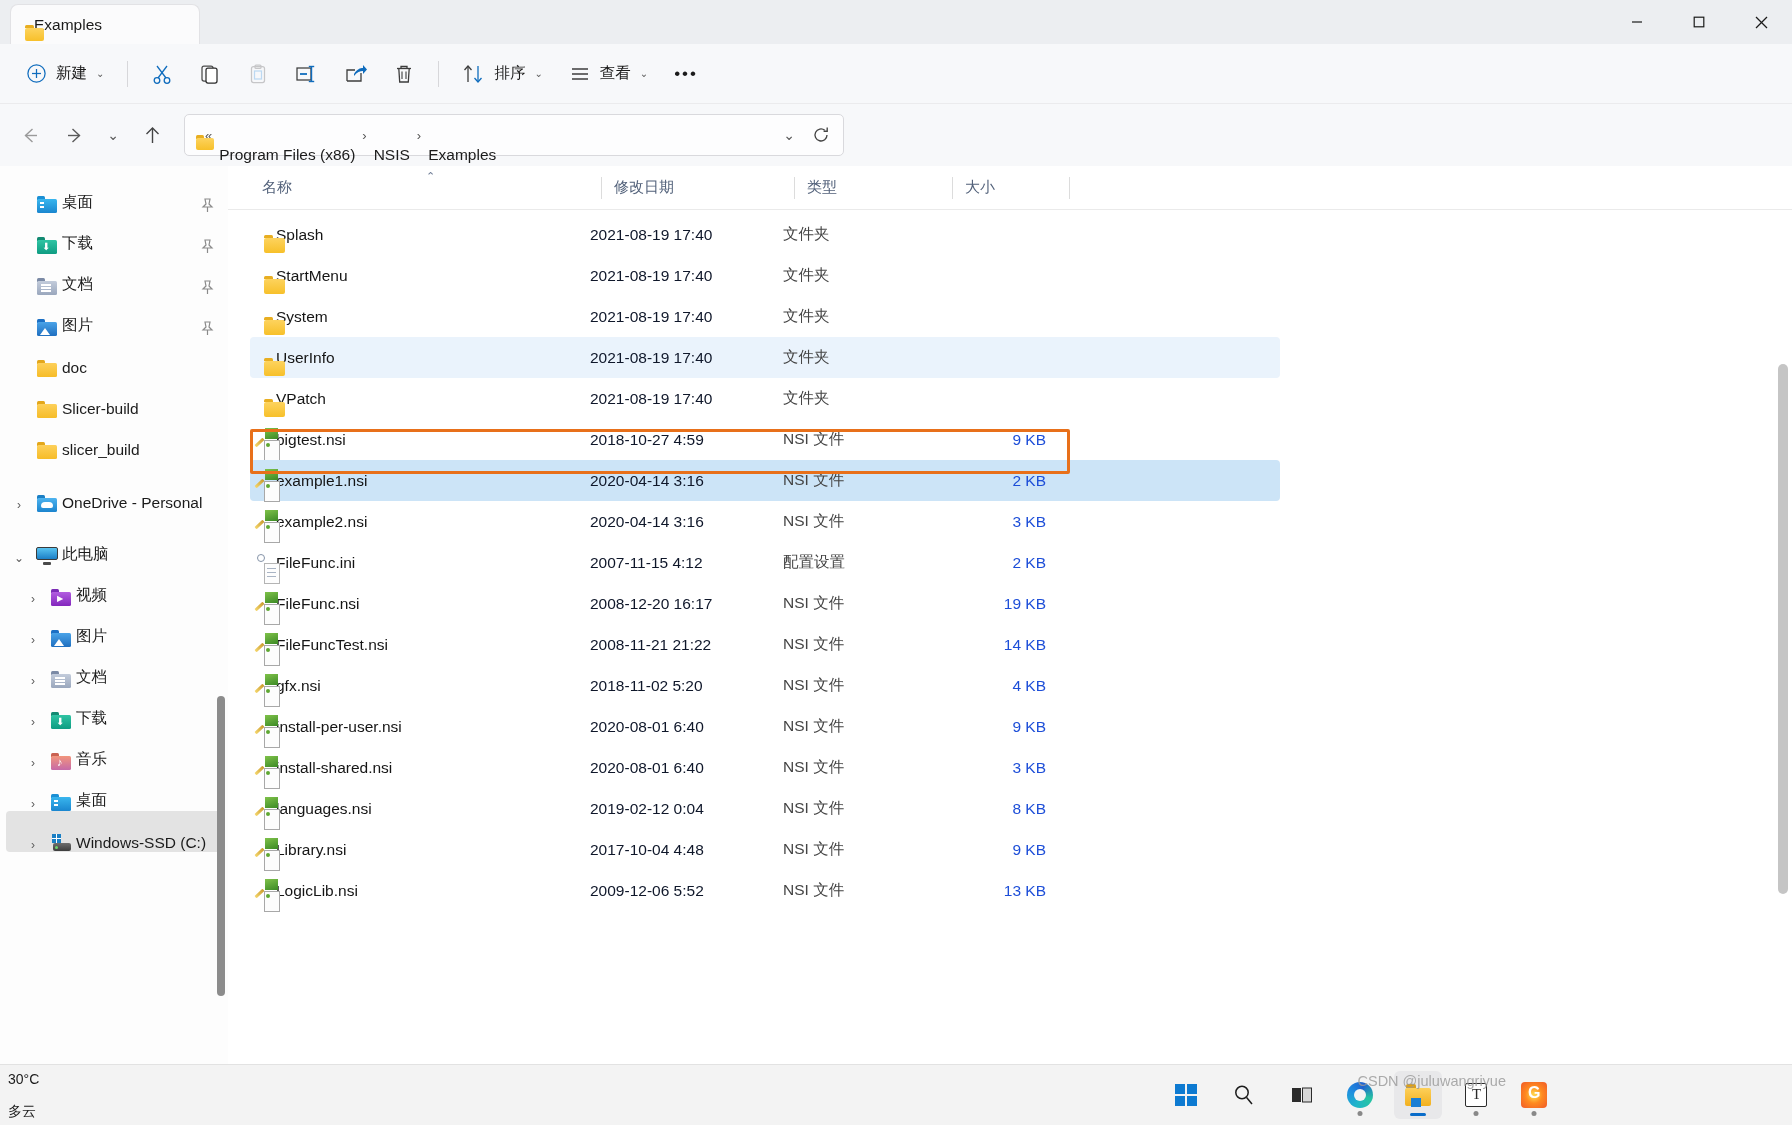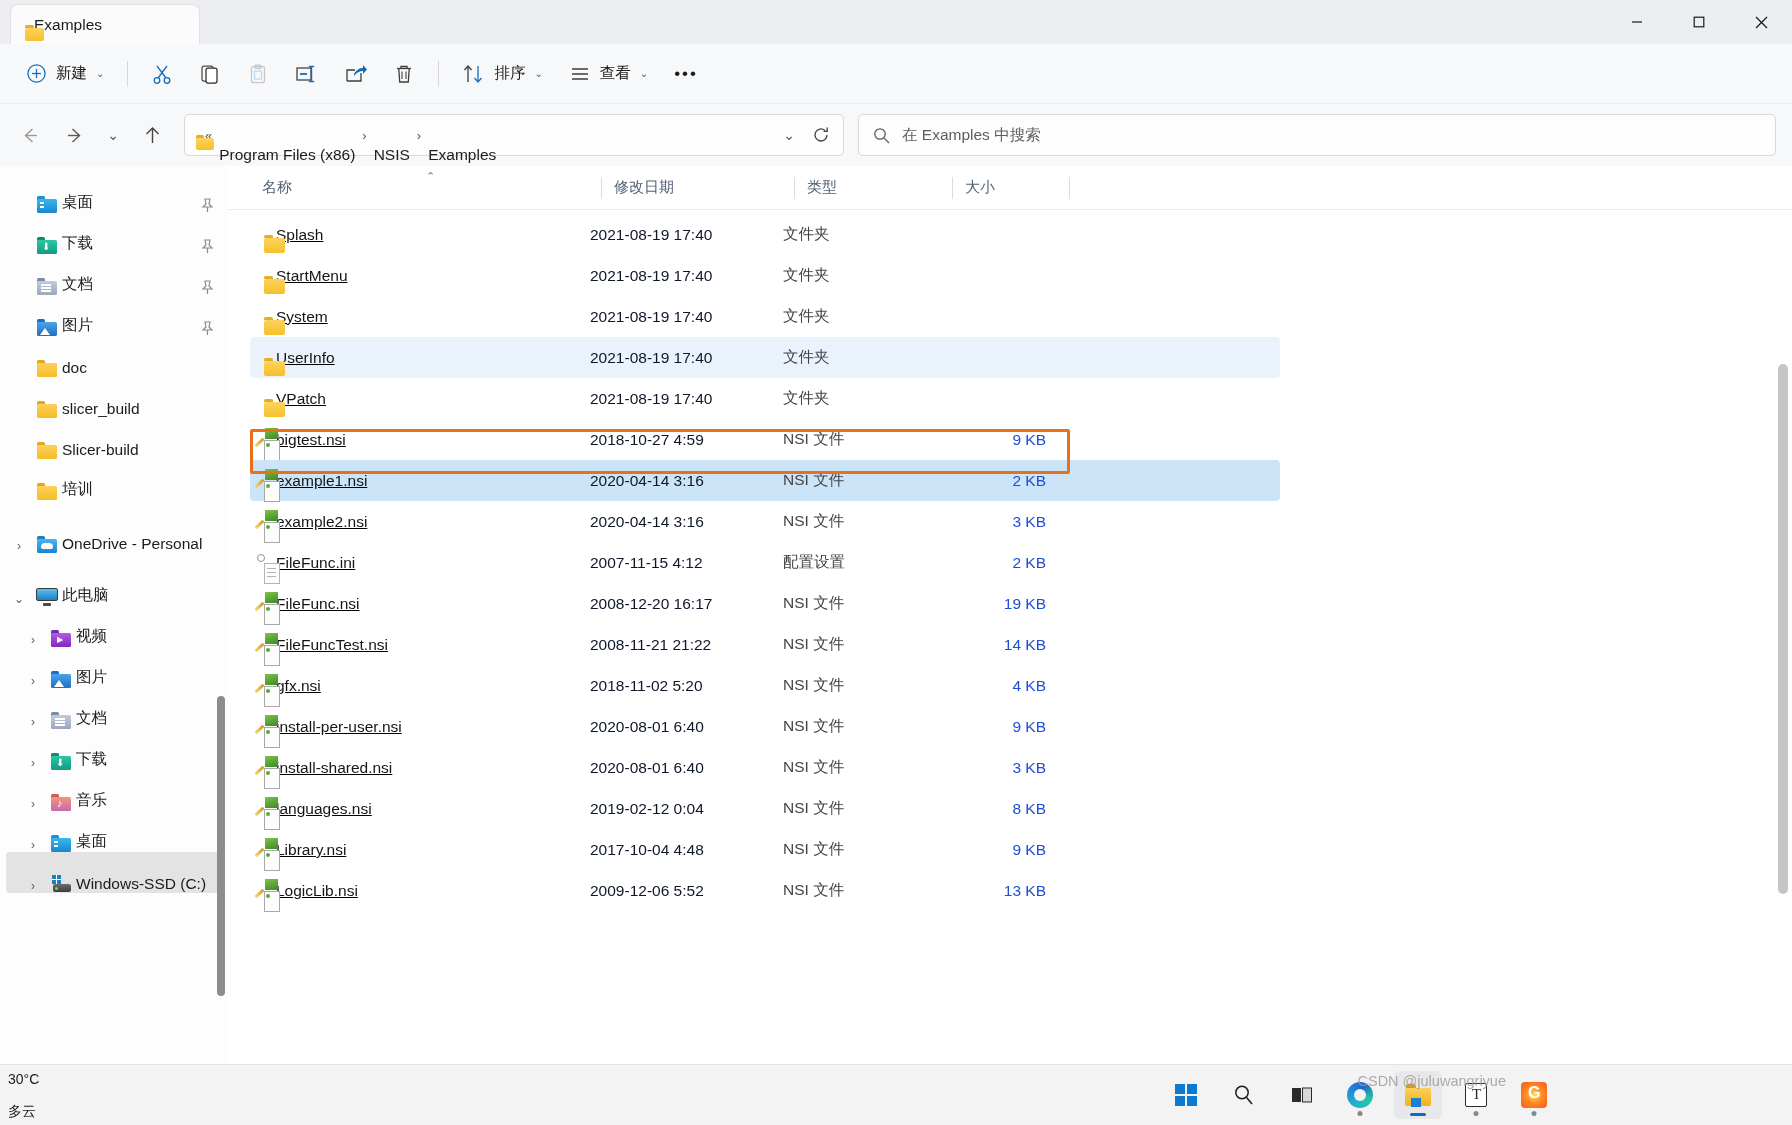--- a/index.html
+++ b/index.html
@@ -221,21 +221,21 @@
   .row {
     height: 41px;
     display:flex; align-items:center;
     margin-left: 22px;
     margin-right: 512px;
     border-radius: 4px;
     position: relative;
   }
   .row.hovered { background:#eaf3fc; }
   .row.selected { background:#cce4f7; }
-  .cell-name { display:flex; align-items:center; gap:12px; width: 340px; padding-left:14px;text-decoration:underline; }
+  .cell-name { display:flex; align-items:center; gap:12px; width: 340px; padding-left:14px; }
   .cell-name .fname { font-size:15.5px; color:#151515; white-space:nowrap; }
   .cell-date { width: 193px; font-size:15.5px; color:#0f172a; }
   .cell-type { width: 158px; font-size:15.5px; color:#444; }
   .cell-size { width: 105px; font-size:15.5px; color:#1d4ed8; text-align:right; }
 
   
   .ico-nsi { width:19px; height:21px; position:relative; }
   .ico-nsi .page { position:absolute; left:0; top:0; width:16px; height:21px; background:#fdfdfd; border:1px solid #a8a8a8; }
   .ico-nsi .hill { position:absolute; left:1px; bottom:1px; width:13px; height:11px; background:linear-gradient(160deg,#7fc24a,#3c8a25); }
   .ico-nsi .sun { position:absolute; left:2px; top:3px; width:4px; height:4px; background:#5fa832; border-radius:50%; }
@@ -498,29 +498,20 @@
         <span class="chev" style="font-size:14px;">⌄</span>
       </div>
       <div class="addr-icon">
         <svg width="18" height="18" viewBox="0 0 18 18">
             <path d="M15 9 A6 6 0 1 1 12.8 4.3" fill="none" stroke="#444" stroke-width="1.35"></path>
             <path d="M15.2 1.5 L15.2 5.2 L11.6 5.2" fill="none" stroke="#444" stroke-width="1.35"></path>
           </svg>
       </div>
     </div>
 
-    <div id="searchbar">
-      <span>
-        <svg width="17" height="17" viewBox="0 0 17 17">
-            <circle cx="7" cy="7" r="5.2" fill="none" stroke="#5c5c5e" stroke-width="1.3"></circle>
-            <line x1="10.9" y1="10.9" x2="16" y2="16" stroke="#5c5c5e" stroke-width="1.3"></line>
-          </svg>
-      </span>
-      <span class="search-ph">在 Examples 中搜索</span>
-    </div>
   </div>
 
   <div id="body">
 
     <div id="sidebar">
       <div class="nav-item">
         <span class="nav-exp"></span>
         <span class="nav-ico">
             <span class="ico ico-desktop">
               <span class="tabtop"></span>
@@ -590,41 +581,31 @@
         <span class="nav-label">doc</span>
       </div>
       <div class="nav-item">
         <span class="nav-exp"></span>
         <span class="nav-ico">
             <span class="ico ico-yellow">
               <span class="tabtop"></span>
               <span class="bodyrect"></span>
             </span>
           </span>
-        <span class="nav-label">slicer_build</span>
+        <span class="nav-label">Slicer-build</span>
       </div>
       <div class="nav-item">
         <span class="nav-exp"></span>
         <span class="nav-ico">
             <span class="ico ico-yellow">
               <span class="tabtop"></span>
               <span class="bodyrect"></span>
             </span>
           </span>
-        <span class="nav-label">Slicer-build</span>
-      </div>
-      <div class="nav-item">
-        <span class="nav-exp"></span>
-        <span class="nav-ico">
-            <span class="ico ico-yellow">
-              <span class="tabtop"></span>
-              <span class="bodyrect"></span>
-            </span>
-          </span>
-        <span class="nav-label">培训</span>
+        <span class="nav-label">slicer_build</span>
       </div>
 
       <div style="height:12px;"></div>
 
       <div class="nav-item">
         <span class="nav-exp">›</span>
         <span class="nav-ico">
             <span class="ico ico-onedrive">
               <span class="tabtop"></span>
               <span class="bodyrect"></span>

